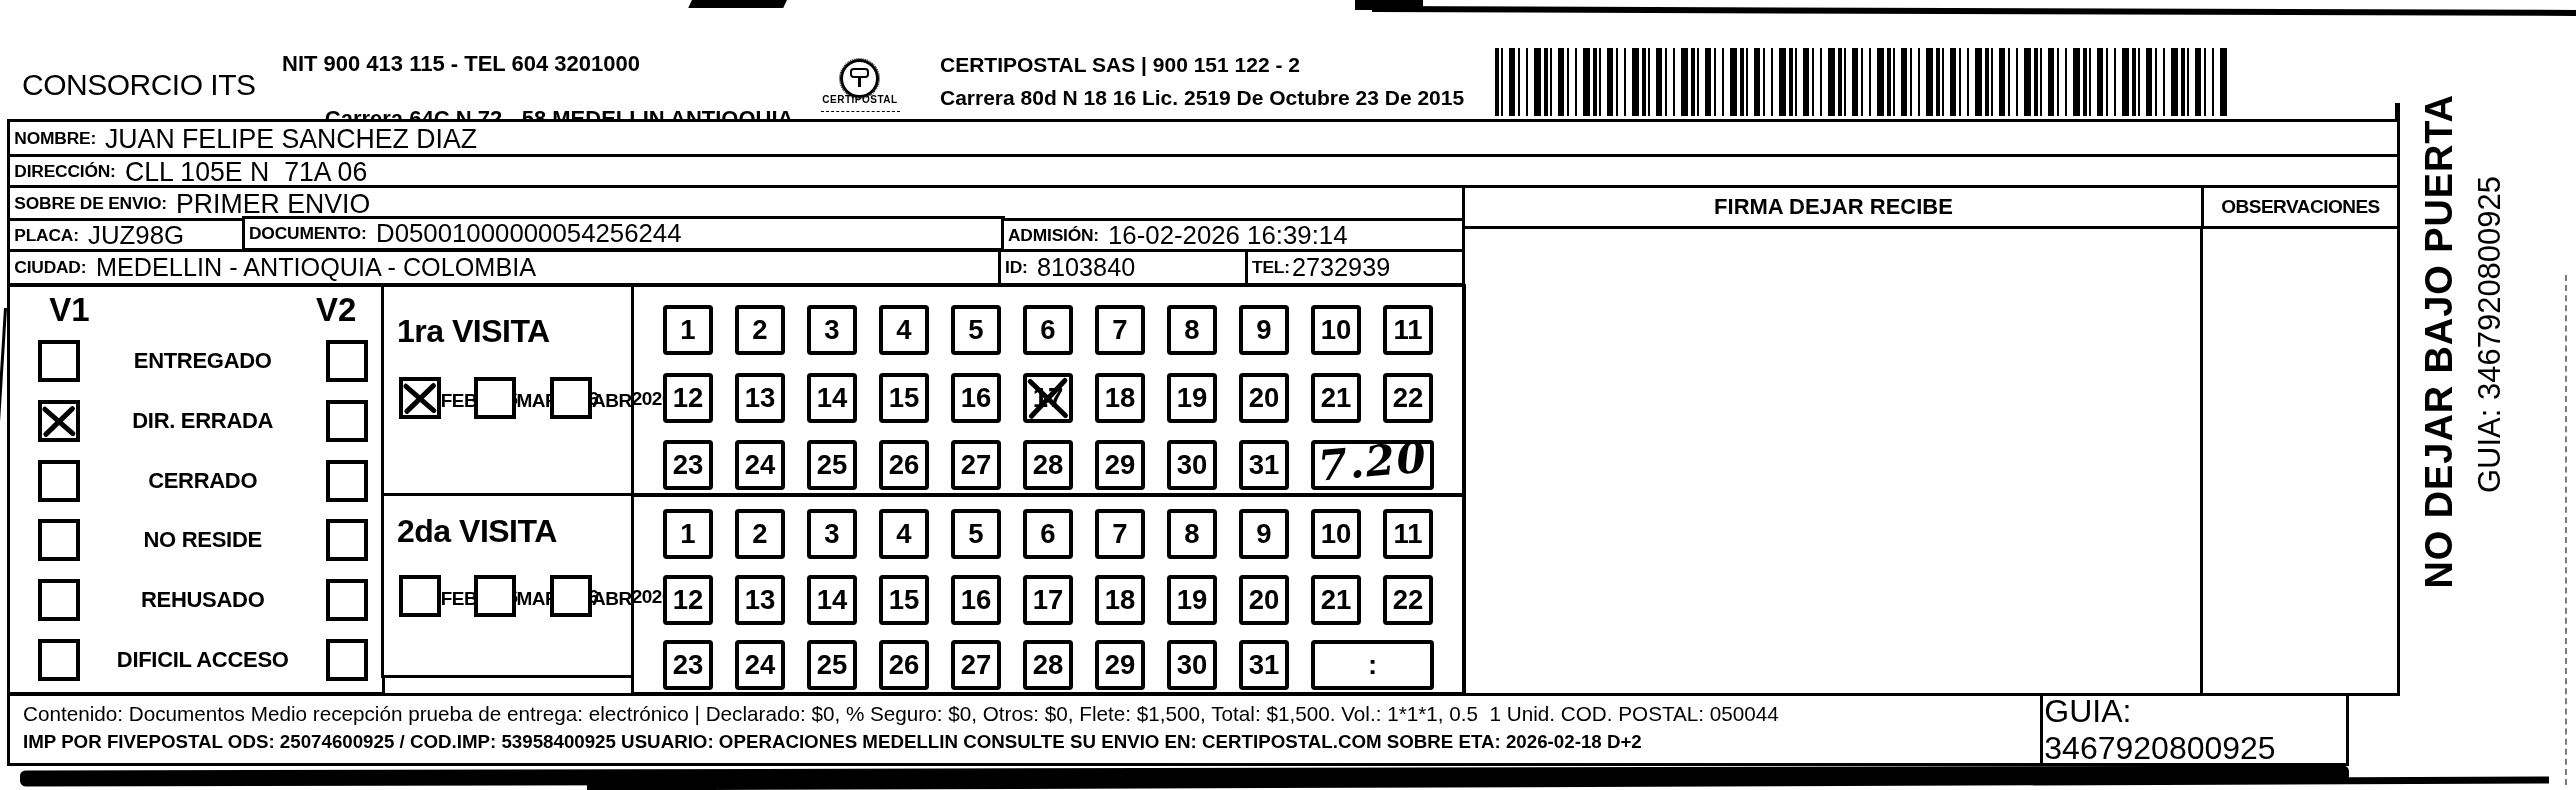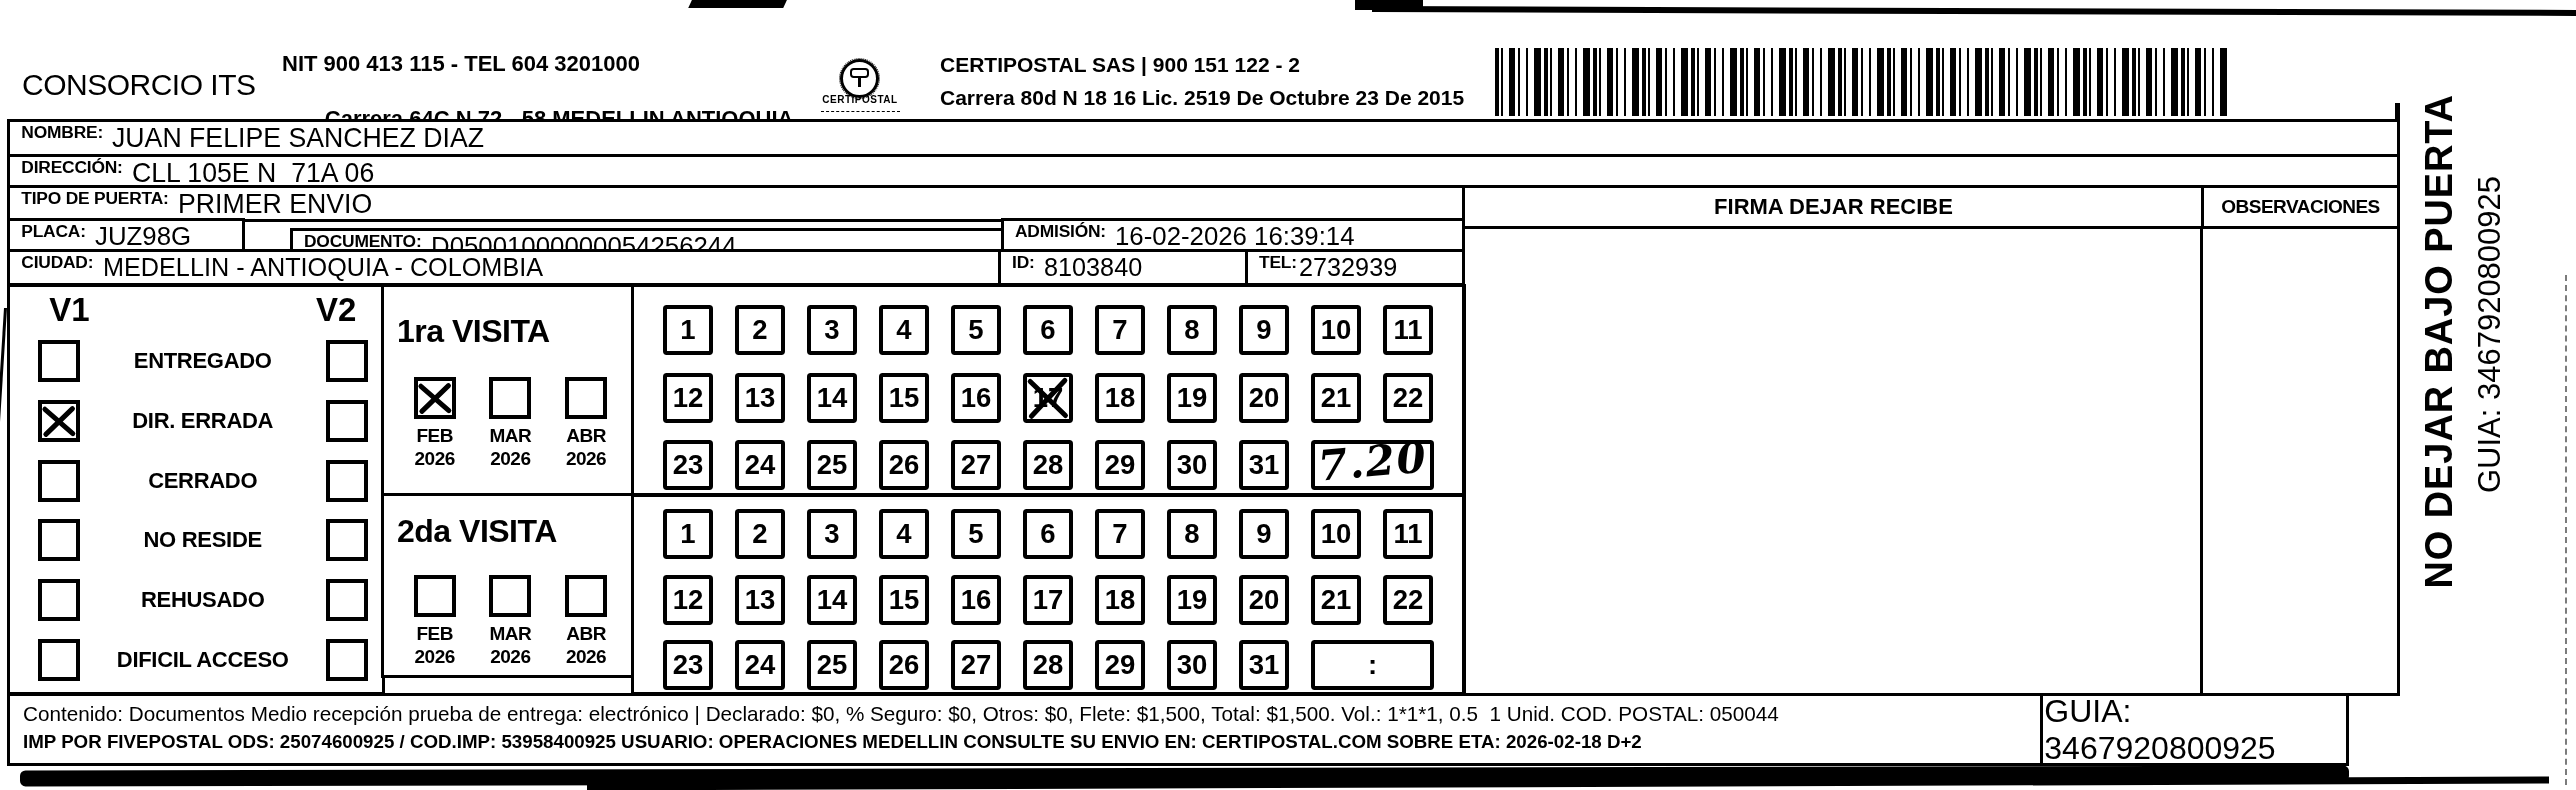--- a/index.html
+++ b/index.html
@@ -1,35 +1,35 @@
 <!DOCTYPE html>
 <html style="font-size:14.7px"><head>
 <meta charset="utf-8">
 <style>
   html,body{margin:0;padding:0;background:#e8e8e8;}
   *{box-sizing:border-box;}
   #page{position:relative;width:2576px;height:790px;background:#fff;color:#000;
         font-family:"Liberation Sans",sans-serif;overflow:hidden;}
   .abs{position:absolute;}
   .bx{position:absolute;border:3.7px solid #000;background:#fff;}
-  .frow{display:flex;align-items:flex-start;padding-left:11px;gap:9.2px;}
+  .frow{display:flex;align-items:center;padding-left:4px;gap:9.2px;}
   .lbl{font-weight:bold;font-size:17.4px;letter-spacing:-0.2px;white-space:pre;}
   .val{font-size:26.6px;white-space:pre;transform:scaleX(.97);transform-origin:left bottom;}
   .val.big{font-size:27.5px;}
   .val.mid{font-size:26px;}
   .cb{width:42px;height:42px;border:4.6px solid #000;background:#fff;position:relative;flex:none;}
   .cb.xmark::before,.cb.xmark::after{content:"";position:absolute;left:-12%;top:45%;width:124%;height:4.6px;
       background:#000;border-radius:2.8px;}
   .cb.xmark::before{transform:rotate(41deg);}
   .cb.xmark::after{transform:rotate(-44deg);}
   .srow{display:flex;align-items:center;}
   .slabel{flex:1;text-align:center;font-weight:bold;font-size:22px;letter-spacing:-0.3px;}
   .vtitle{position:absolute;left:13px;font-weight:bold;font-size:32px;letter-spacing:-0.5px;}
   .months{position:absolute;left:14.7px;display:flex;gap:3.7px;}
-  .month{width:72px;display:flex;flex-direction:column;align-items:center;}
+  .month{width:72px;display:flex;flex-direction:row;align-items:center;}
   .mlabel{font-weight:bold;font-size:19px;line-height:23px;margin-top:4.6px;letter-spacing:-0.5px;}
   .mlabel.yr{margin-top:0;}
   .grid{position:absolute;background:transparent;}
   .drow{display:flex;gap:22px;}
   .day{width:50px;height:50px;border:4.6px solid #000;border-radius:3.7px;background:#fff;flex:none;
        display:flex;align-items:center;justify-content:center;
        font-weight:bold;font-size:27.5px;position:relative;}
   .day.wide{width:123px;}
   .day.crossed::before,.day.crossed::after{content:"";position:absolute;left:-14%;top:46%;width:128%;height:4.6px;
        background:#000;border-radius:2.8px;}
@@ -82,29 +82,29 @@
     <span class="lbl">NOMBRE:</span>
     <span class="val big">JUAN FELIPE SANCHEZ DIAZ</span>
   </div>
 
   <div class="bx frow" style="left:7.3px;top:154px;width:2393px;height:35px;">
     <span class="lbl">DIRECCIÓN:</span>
     <span class="val big">CLL 105E N  71A 06</span>
   </div>
 
   <div class="bx frow" style="left:7.3px;top:185px;width:1458px;height:37px;">
-    <span class="lbl">TIPO DE PUERTA:</span>
+    <span class="lbl">SOBRE DE ENVIO:</span>
     <span class="val big">PRIMER ENVIO</span>
   </div>
 
   <div class="bx frow" style="left:7.3px;top:218px;width:238px;height:35px;">
     <span class="lbl">PLACA:</span>
     <span class="val">JUZ98G</span>
   </div>
-  <div class="bx frow" style="left:242px;top:228px;width:763px;height:35px;margin-left:48px;">
+  <div class="bx frow" style="left:242px;top:216px;width:763px;height:35px;">
     <span class="lbl">DOCUMENTO:</span>
     <span class="val">D05001000000054256244</span>
   </div>
   <div class="bx frow" style="left:1001px;top:218px;width:464px;height:35px;">
     <span class="lbl">ADMISIÓN:</span>
     <span class="val">16-02-2026 16:39:14</span>
   </div>
 
   <div class="bx frow" style="left:7.3px;top:249px;width:994px;height:37px;">
     <span class="lbl">CIUDAD:</span>

